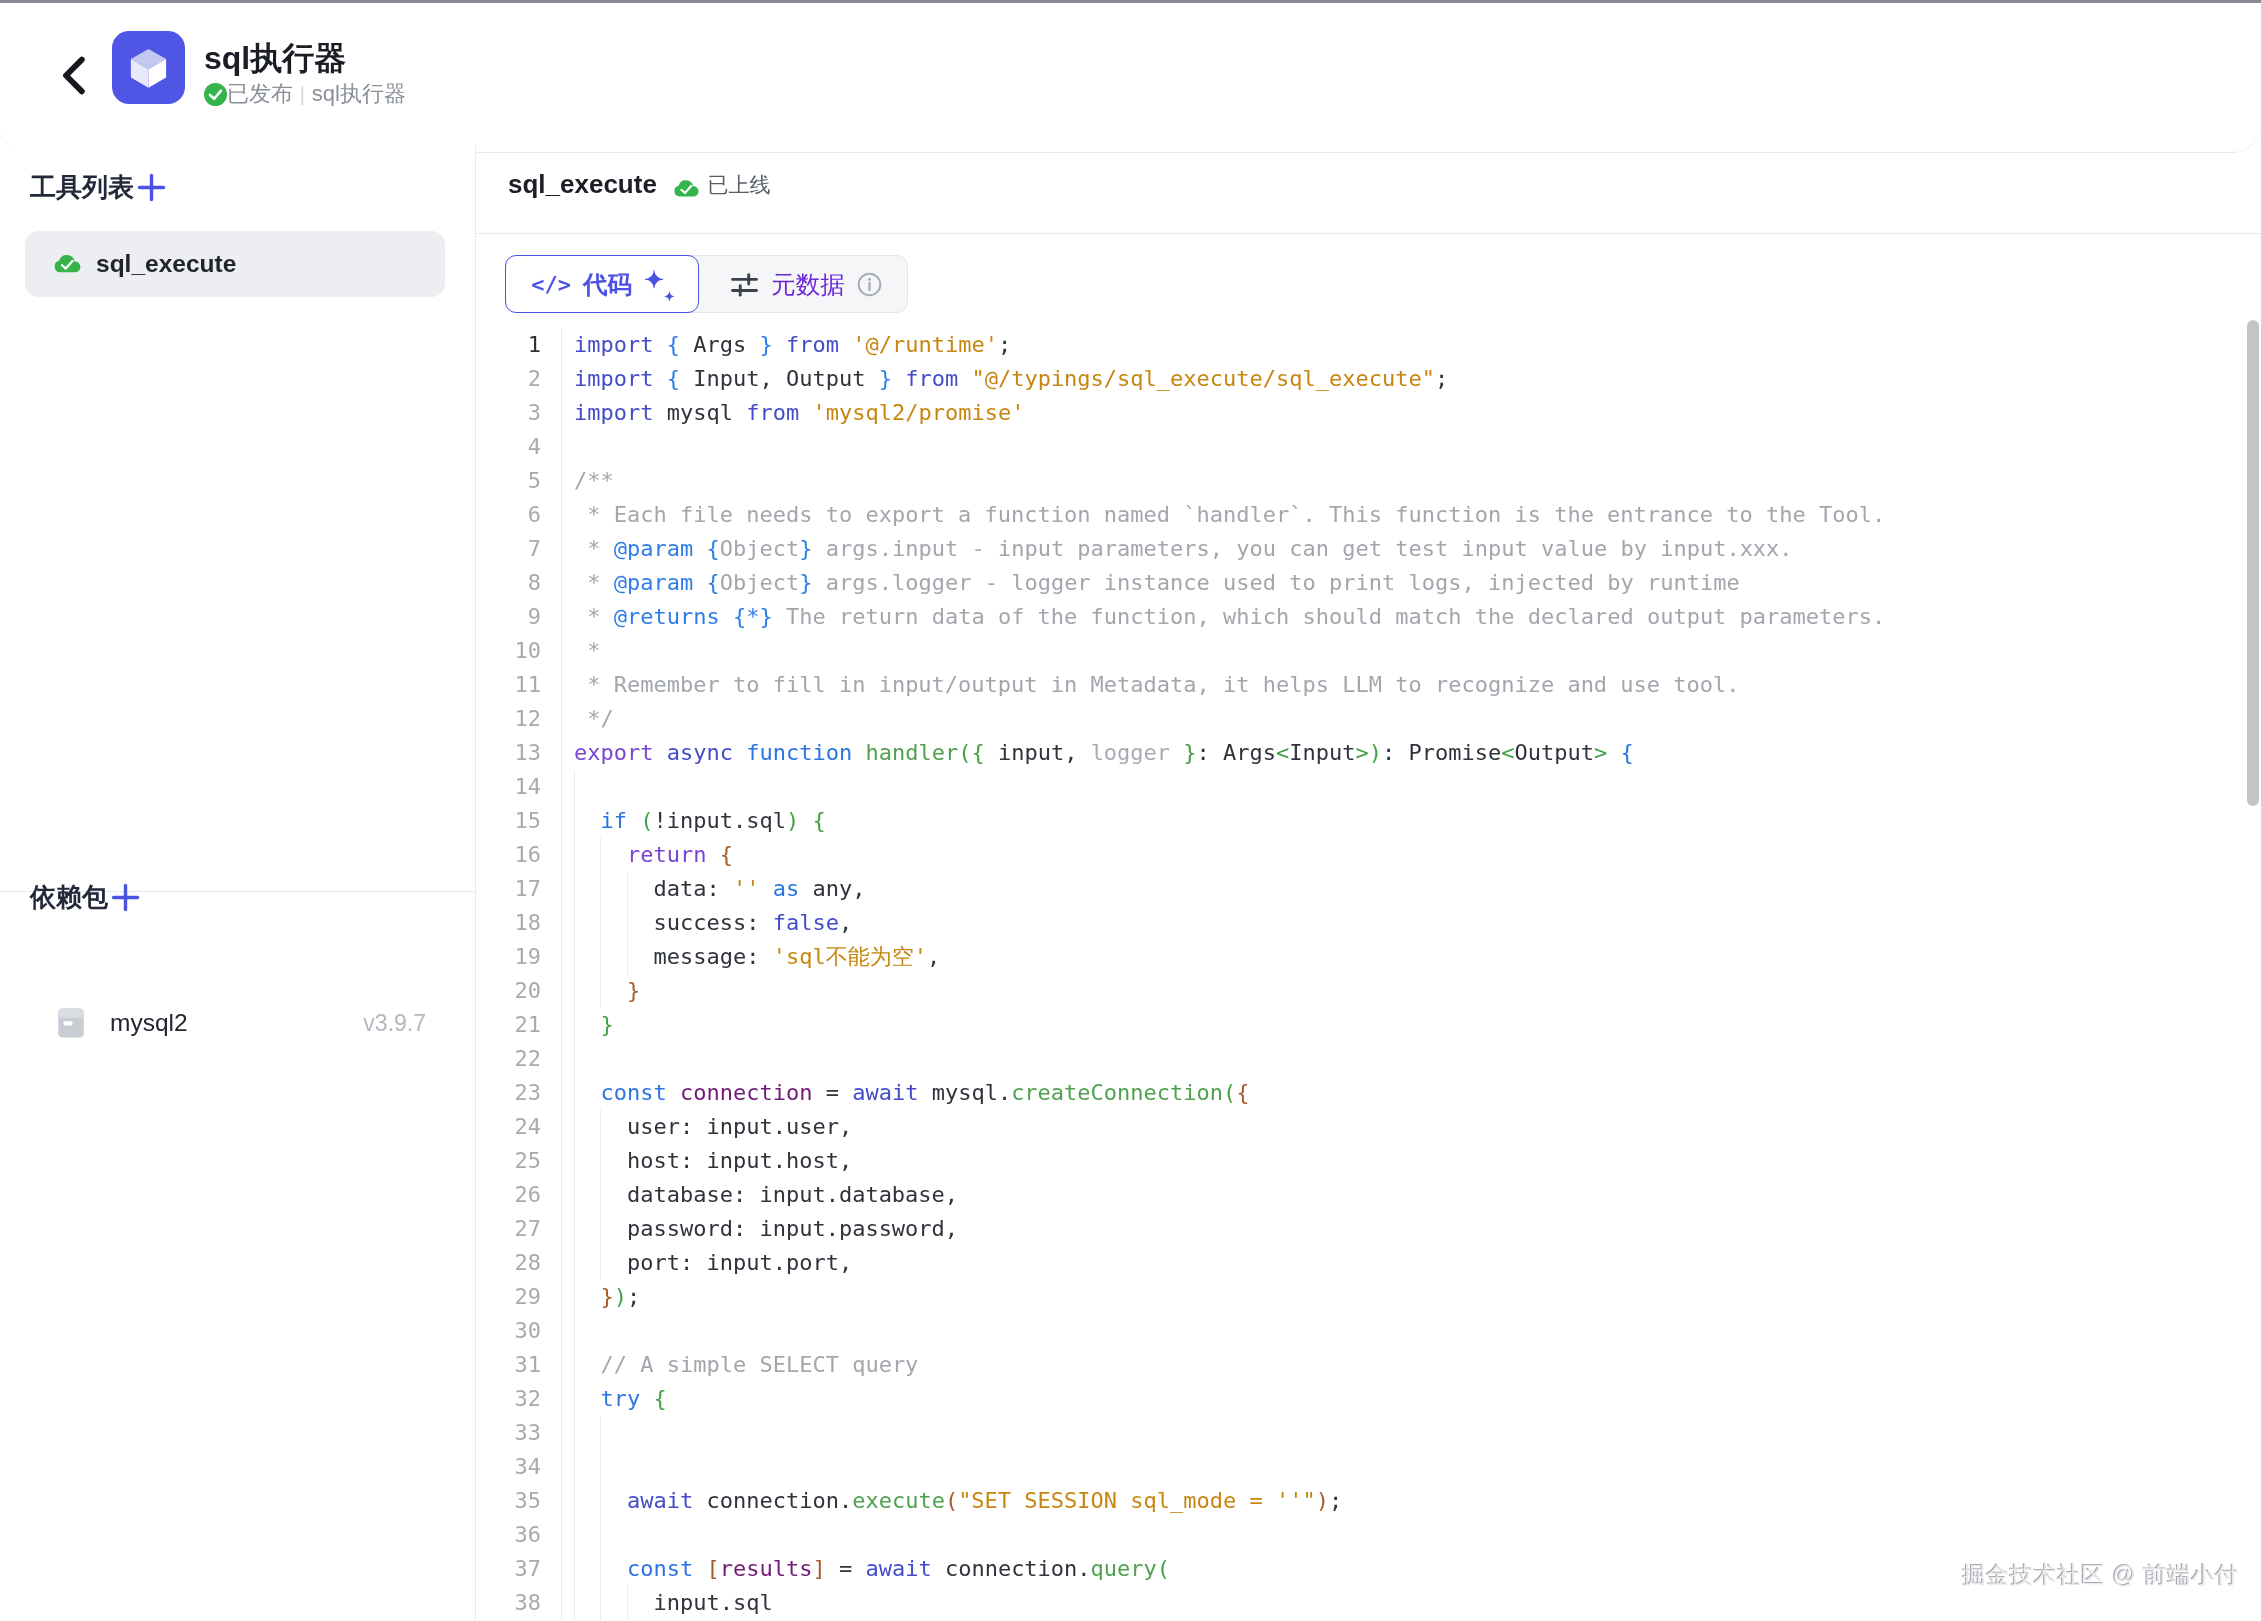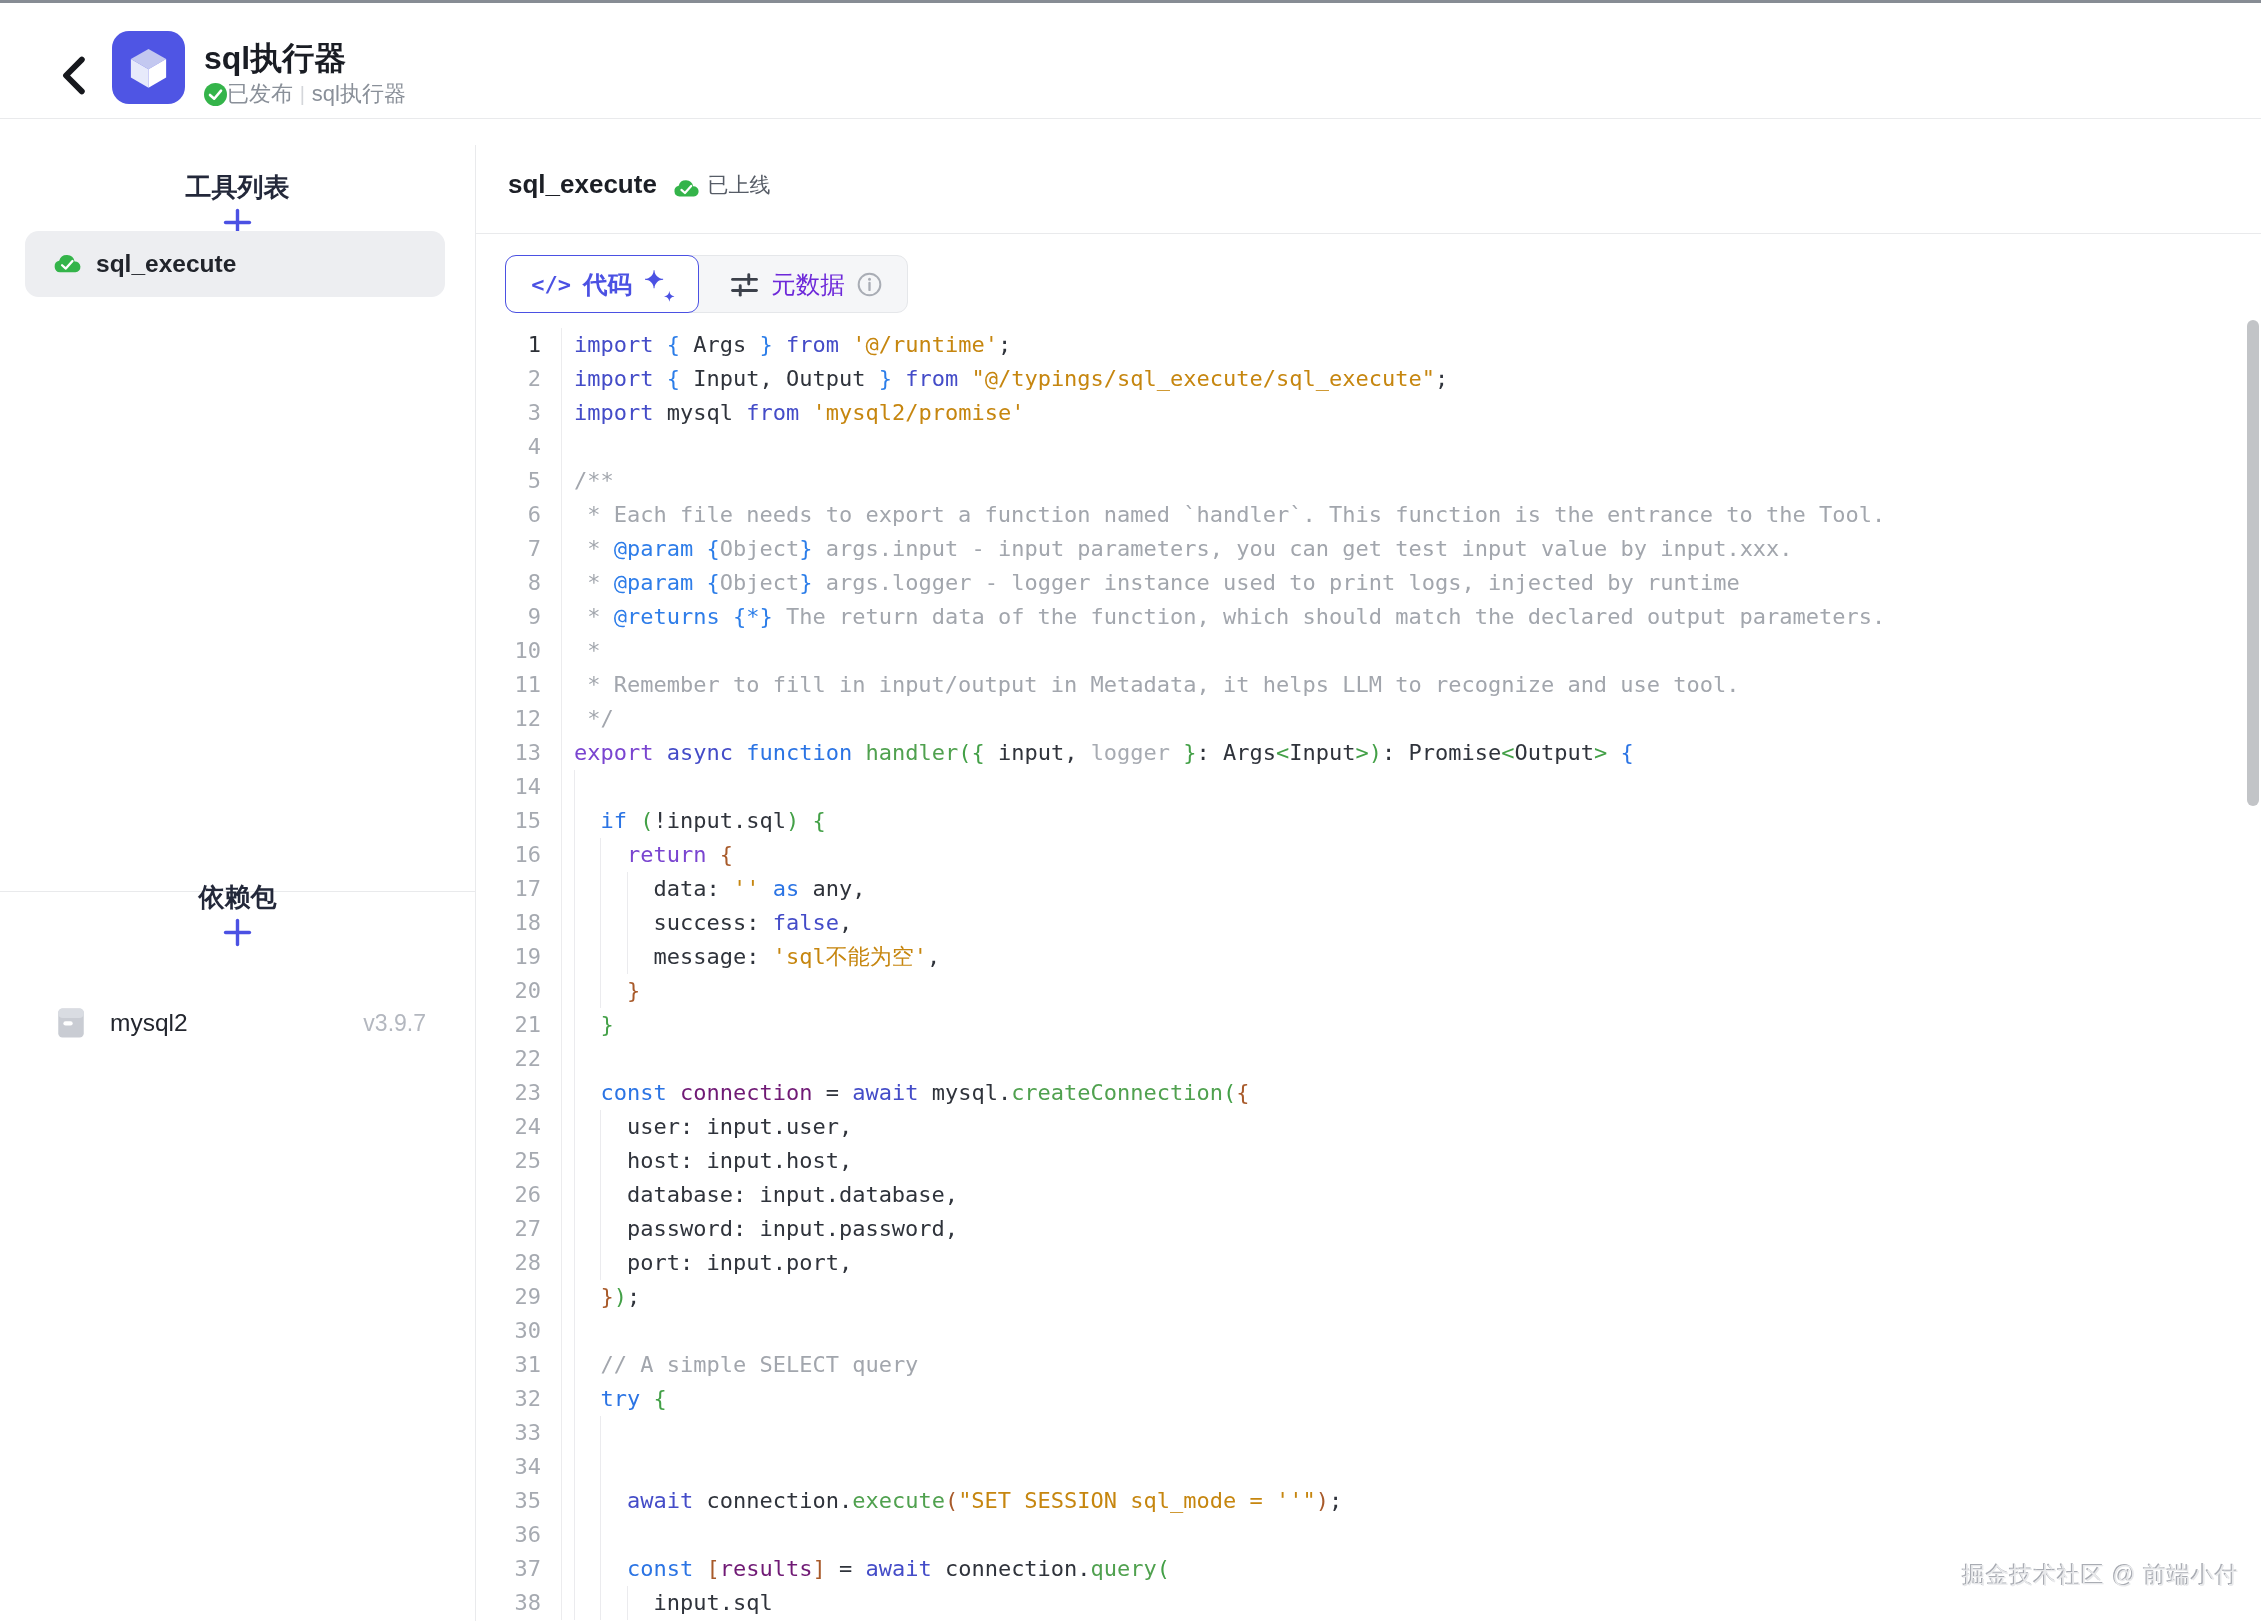--- a/index.html
+++ b/index.html
@@ -4,36 +4,36 @@
 <style>
   * { margin:0; padding:0; box-sizing:border-box; }
   html,body { width:2261px; height:1622px; background:#ffffff; overflow:hidden;
               font-family:"Liberation Sans", sans-serif; }
   .page { position:relative; width:2261px; height:1622px; background:#fff; }
 
   
   .top-strip { position:absolute; left:0; top:0; width:100%; height:3.4px; background:#878c94; }
 
   
-  .header { position:absolute; left:0; top:3.4px; width:100%; height:116px; background:#fff;
-            border-bottom:0.8px solid #e9eaec; }
+  .header { position:absolute; left:0; top:3.4px; width:100%; height:150px; background:#fff;
+            border-bottom:0.8px solid #e9eaec;border-radius:28px; }
   .back-btn { position:absolute; left:52px; top:49px; width:42px; height:46px; cursor:pointer;
               display:flex; align-items:center; justify-content:center; }
   .app-icon { position:absolute; left:112px; top:28px; width:73px; height:73px; border-radius:17px;
               background:#4f55e4; display:flex; align-items:center; justify-content:center; }
   .app-title { position:absolute; left:204px; top:34px; font-size:32px; font-weight:bold; color:#1a1d24; }
   .sub-row { position:absolute; left:204px; top:76px; display:flex; align-items:center; gap:0;
              font-size:22px; color:#8a9099; }
   .sub-divider { color:#d4d6da; margin:0 6.8px; font-size:20px; }
 
   
   .sidebar { position:absolute; left:0; top:145px; width:476px; height:1477px; background:#fff;
              border-right:0.8px solid #e9eaec; }
   .section-head { position:absolute; left:30px; right:30px; display:flex; align-items:center;
-                  justify-content:flex-start;flex-direction:column; }
+                  justify-content:flex-start; }
   .section-title { font-size:26px; font-weight:bold; color:#23283a; }
   .plus-btn { width:34px; height:34px; display:flex; align-items:center; justify-content:center; cursor:pointer; }
   .tools-head { top:25px; }
   .tool-item { position:absolute; left:25px; right:30px; top:86px; height:66px; background:#edeef1;
                border-radius:13.5px; display:flex; align-items:center; gap:15px; padding-left:29px; cursor:pointer; }
   .tool-item-label { font-size:24.5px; font-weight:600; color:#21242b; }
   .deps-divider { position:absolute; left:0; right:0; top:746px; border-top:0.8px solid #e9eaec; }
   .deps-head { top:735px; }
   .dep-item { position:absolute; left:54px; right:49px; top:851px; height:54px;
               display:flex; align-items:center; gap:22px; }

